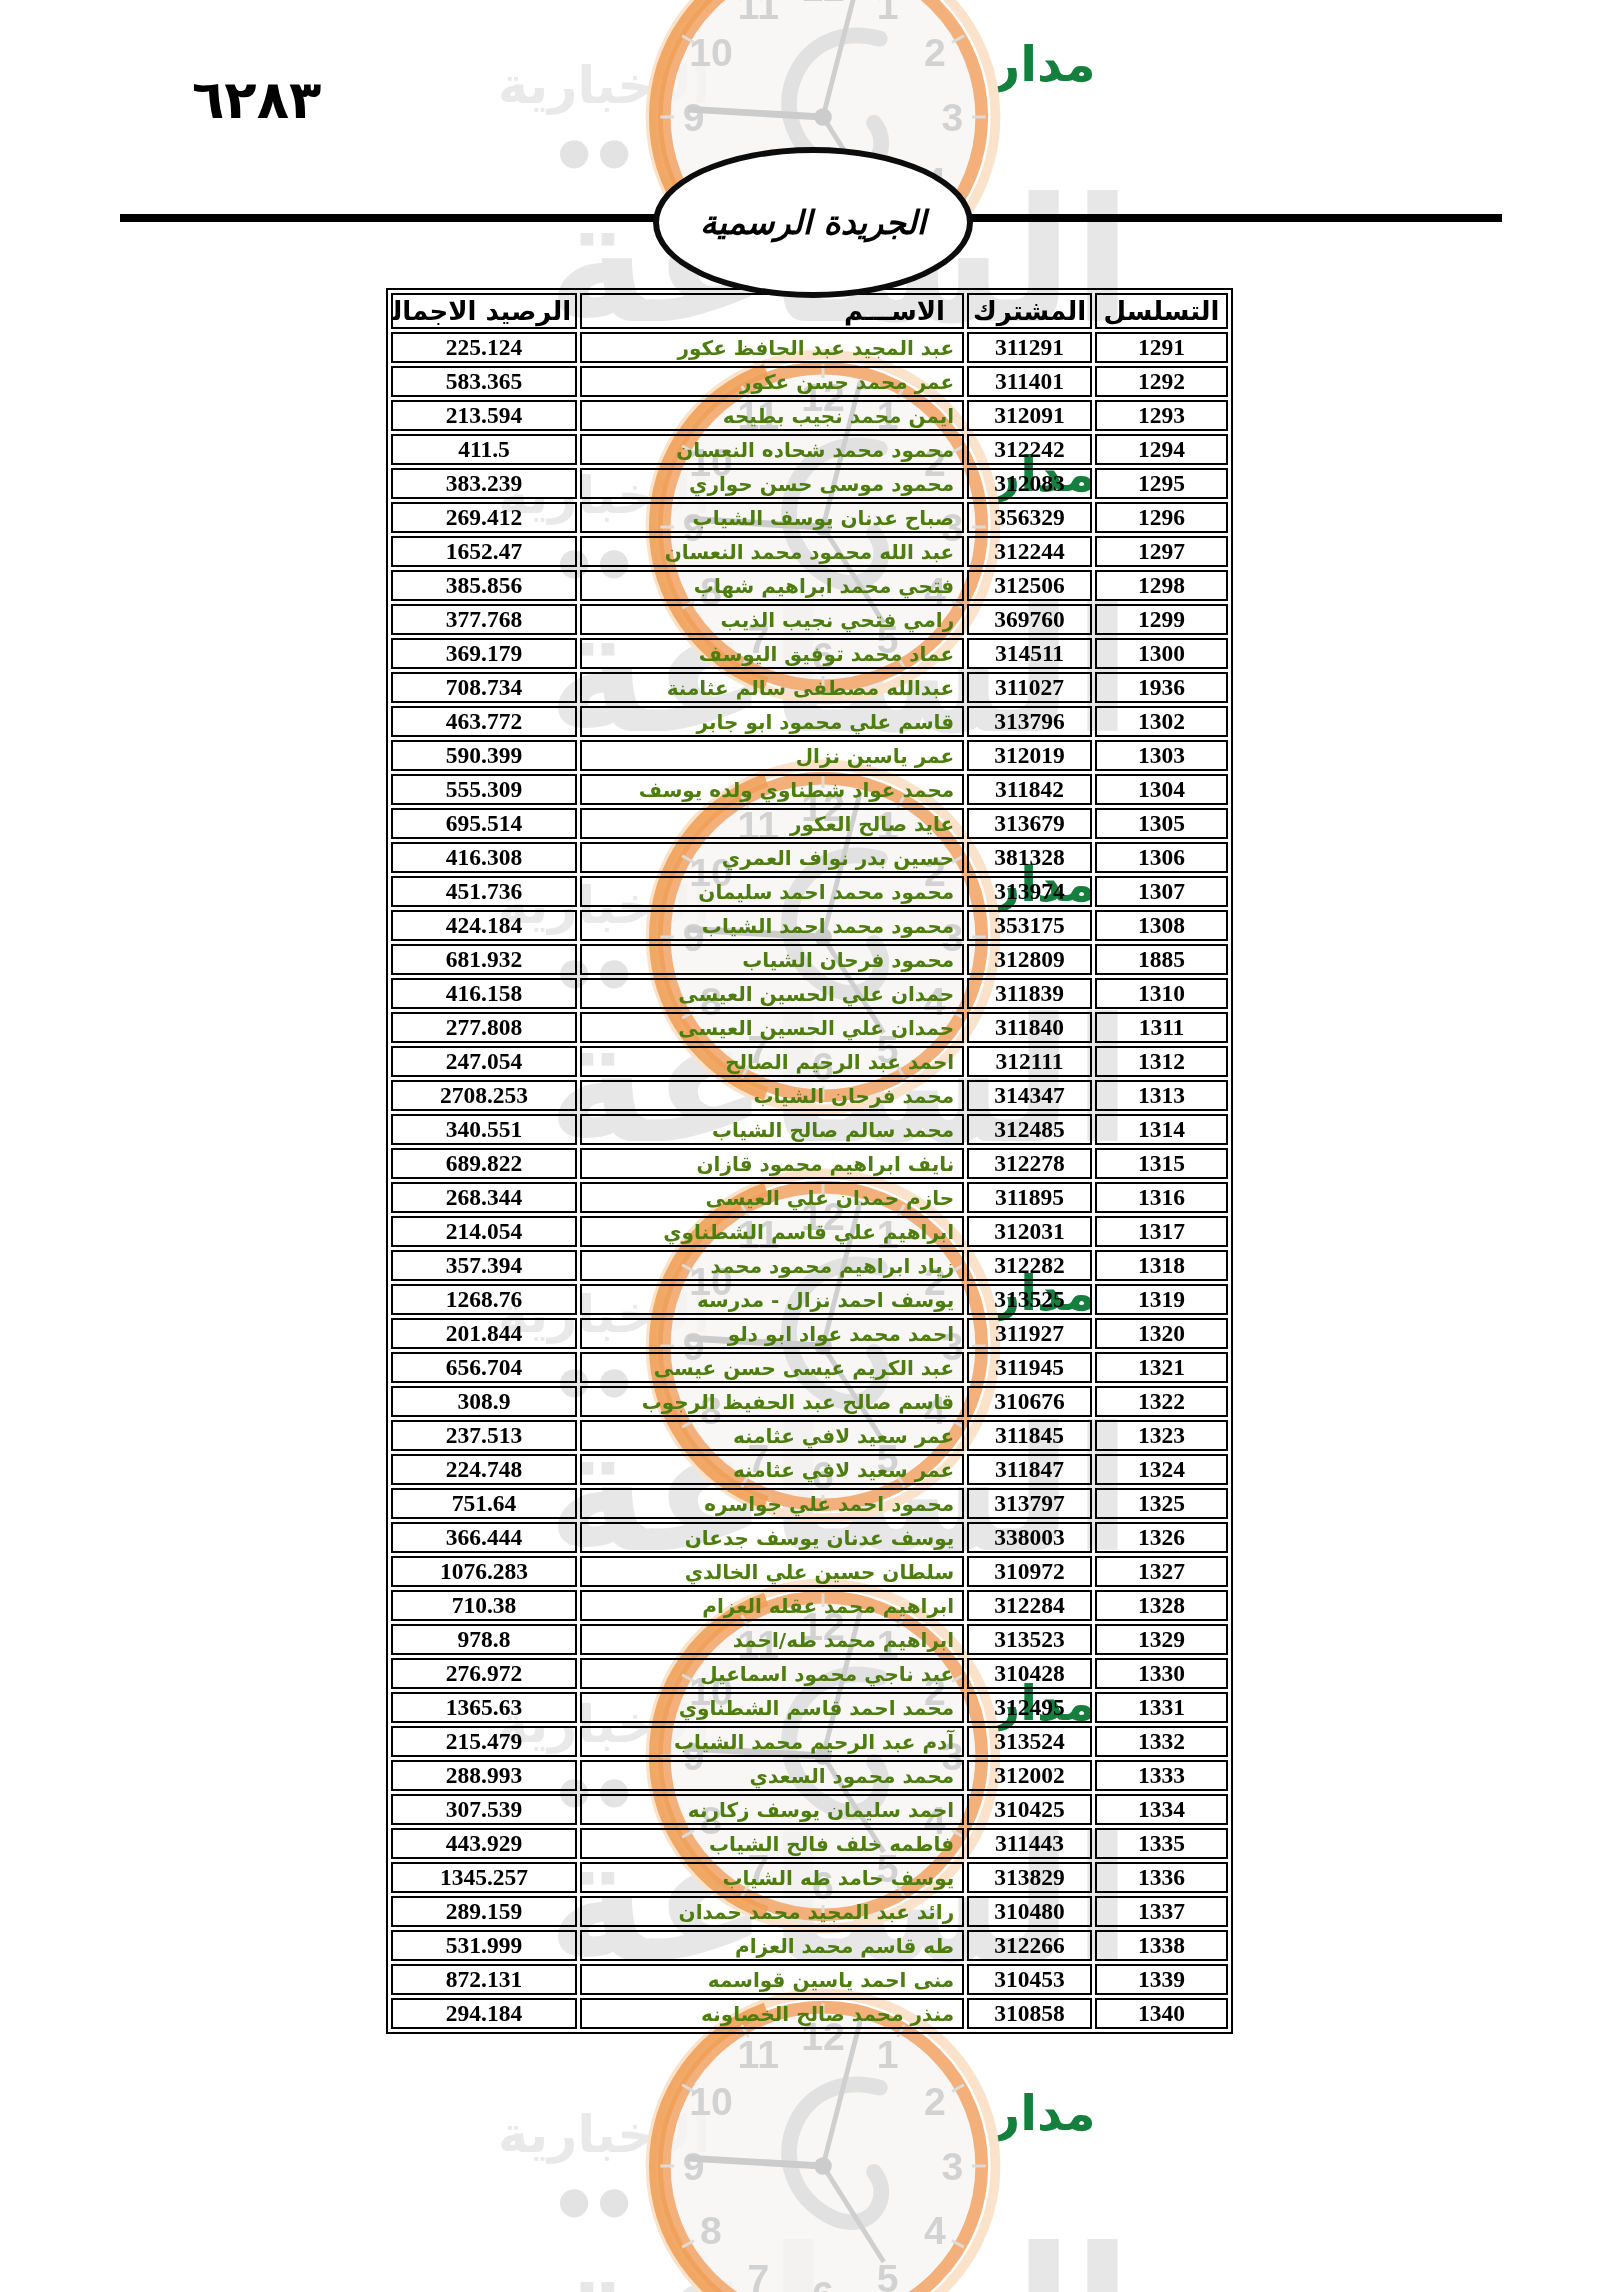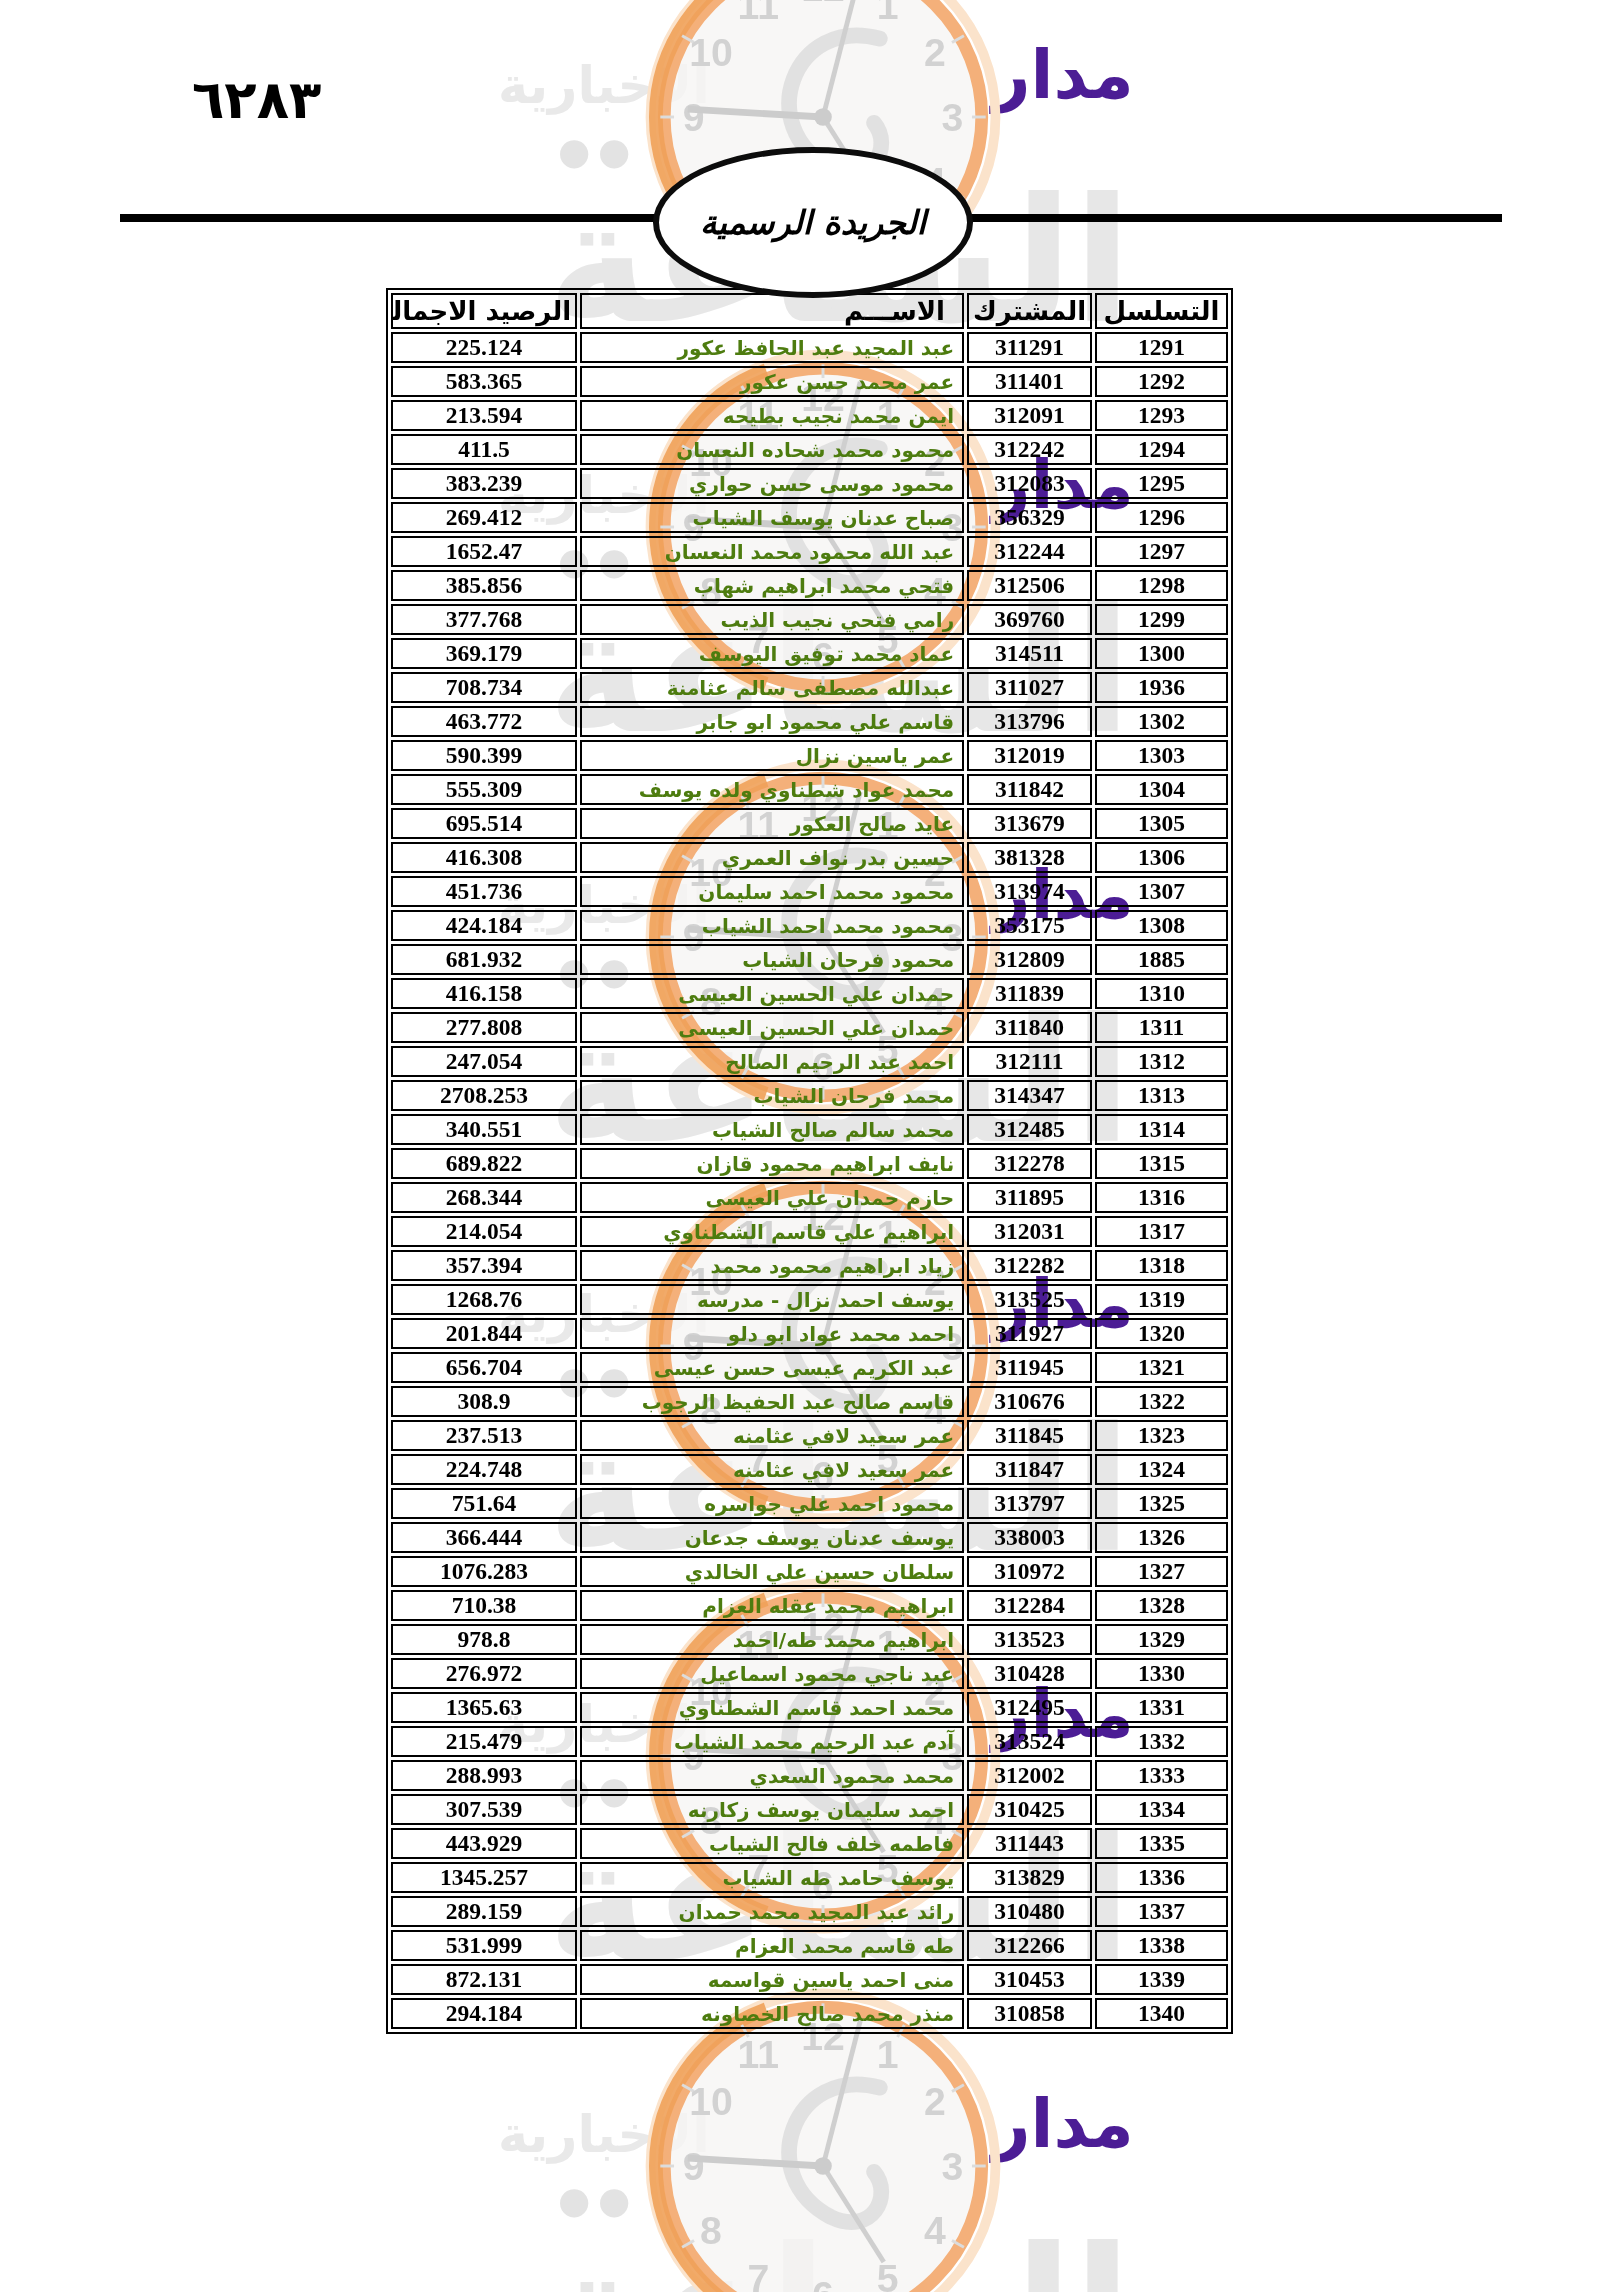--- a/index.html
+++ b/index.html
@@ -6,21 +6,21 @@
   body{
     width:1621px;height:2293px;position:relative;background:#ffffff;
     overflow:hidden;font-family:"DejaVu Sans",sans-serif;
   }
   
   .wm-layer{position:absolute;inset:0;z-index:1;pointer-events:none;}
   .wm-tile{position:absolute;width:1176px;height:461px;left:235px;}
   .wm-word{position:absolute;font-weight:bold;white-space:nowrap;direction:rtl;}
   .wm-ikhbariya{left:263px;top:169px;font-size:51px;color:#e9e9e9;}
   .wm-dots{left:323px;top:243px;font-size:37px;color:#e3e3e3;letter-spacing:7.8px;}
-  .wm-madar{left:757px;top:149px;font-size:67px;color:#4c1d95;}
+  .wm-madar{left:757px;top:149px;font-size:49px;color:#15803d;}
   .wm-alsaa{left:312px;top:289px;font-size:172px;color:#e7e7e7;line-height:1;}
   .wm-clock{position:absolute;left:392px;top:34px;width:392px;height:392px;}
   
   .page-number{
     position:absolute;left:192px;top:69px;font-size:53px;font-weight:bold;
     letter-spacing:11.8px;direction:rtl;color:#000;z-index:4;
   }
   .header-rule{
     position:absolute;left:120px;top:214px;width:1382px;height:7.8px;
     background:#000;z-index:2;

